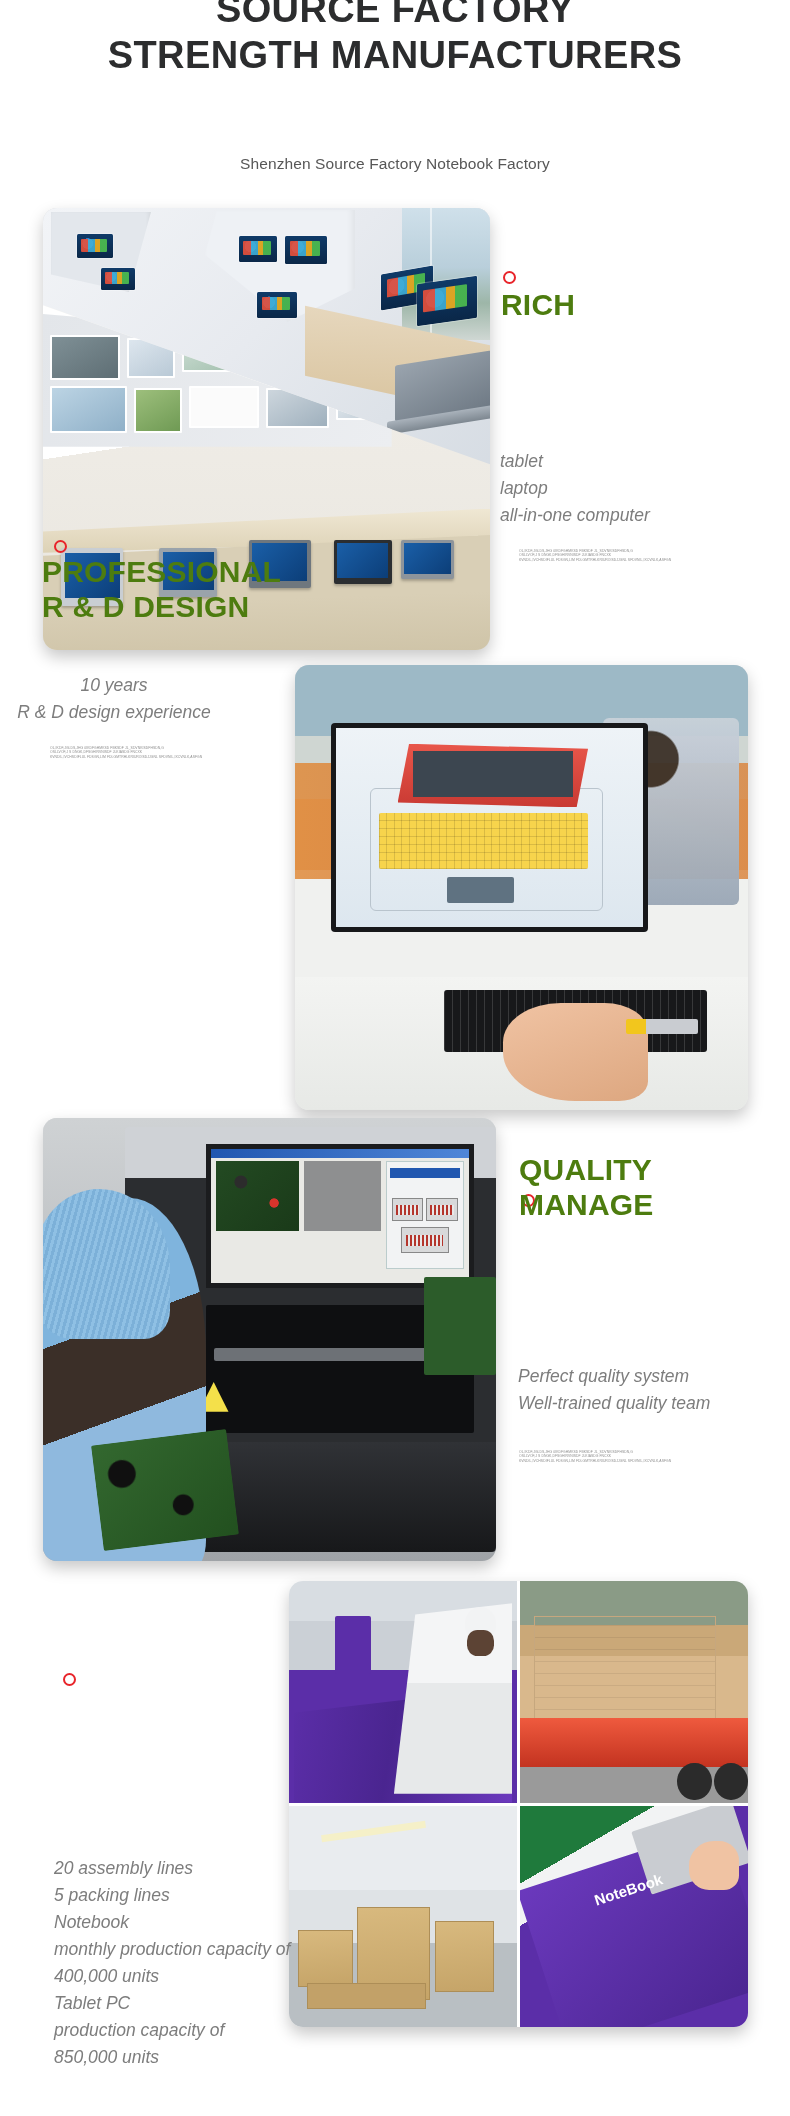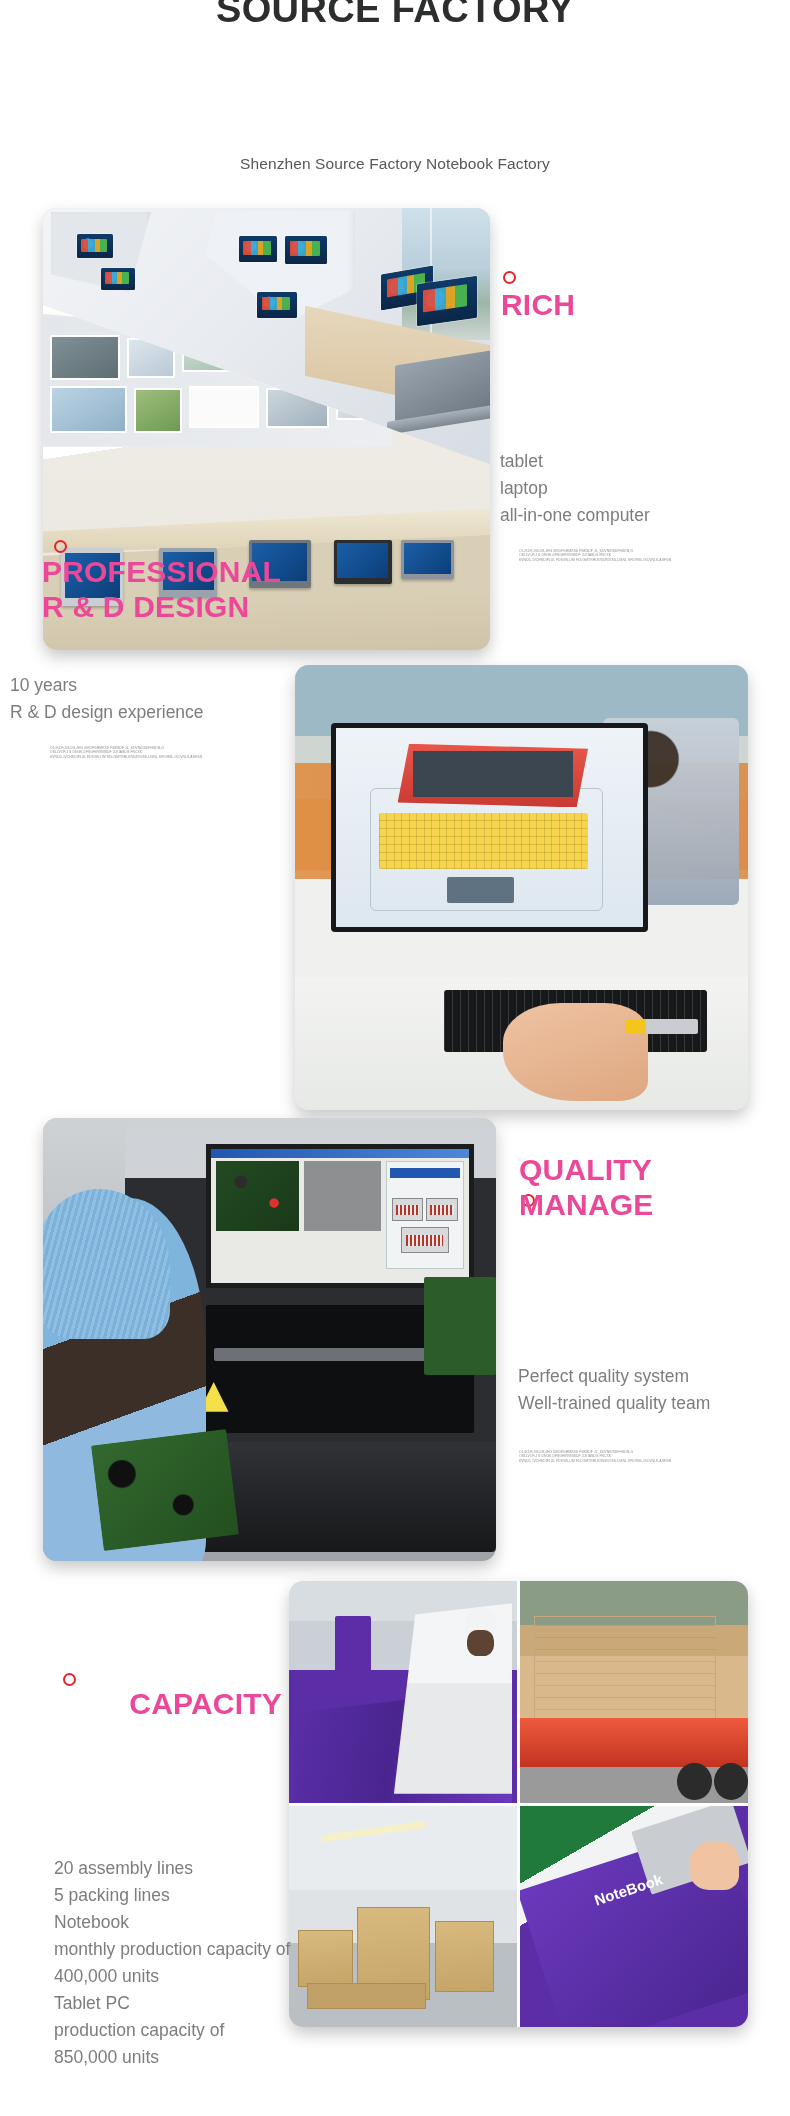--- a/index.html
+++ b/index.html
@@ -26,26 +26,26 @@
     position:absolute;border-radius:14px;overflow:hidden;
     box-shadow:0 7px 16px rgba(0,0,0,.22);
     background:#d8dadd;
   }
   .ring{
     position:absolute;width:13px;height:13px;border-radius:50%;
     border:2.6px solid #e8242a;
   }
   .heading{
     position:absolute;font-size:30px;line-height:35px;font-weight:400;
-    color:#ec4899;letter-spacing:.2px;white-space:nowrap;
+    color:#4d7c0f;letter-spacing:.2px;white-space:nowrap;
   }
   .heading.bold{font-weight:bold;}
   .body-text{
     position:absolute;font-size:17.5px;line-height:27px;color:#7d7d7d;
-    font-weight:400;white-space:pre-line;
+    font-weight:400;white-space:pre-line;font-style:italic;
   }
   .filler{
     position:absolute;font-size:3.4px;line-height:4.4px;color:#8d8d8d;
     letter-spacing:.05px;white-space:pre-line;font-family:"Liberation Sans",sans-serif;
   }
 
   
   #photo1{left:43px;top:208px;width:447px;height:442px;}
   .p1-top{
     position:absolute;inset:0;
@@ -134,21 +134,21 @@
     background:linear-gradient(180deg,#f3f4f2,#e7e9e6);}
   .p2-keyb{position:absolute;left:33%;bottom:13%;width:58%;height:14%;background:#17181a;border-radius:3px;
     background-image:repeating-linear-gradient(90deg,rgba(255,255,255,.14) 0 1px,transparent 1px 8px);}
   .p2-hand{position:absolute;left:46%;bottom:2%;width:32%;height:22%;
     background:linear-gradient(160deg,#f0c3a3,#dda780);border-radius:40% 30% 20% 50%;}
   .p2-screw{position:absolute;right:11%;bottom:17%;width:16%;height:3.5%;
     background:linear-gradient(90deg,#f2c61d 0 28%,#c9ccd1 28% 100%);border-radius:2px;}
 
   .s2-ring{left:54px;top:540px;}
   #s2-title{left:42px;top:554px;text-align:right;width:185px;}
-  #s2-body{left:10px;top:672px;text-align:left;width:208px;}
+  #s2-body{left:10px;top:672px;text-align:center;width:208px;}
   #s2-filler{left:50px;top:746px;}
 
   
   #photo3{left:43px;top:1118px;width:453px;height:443px;}
   .p3-bg{position:absolute;inset:0;background:linear-gradient(180deg,#cfd2d4,#9fa3a7);}
   .p3-mach{position:absolute;left:18%;top:2%;width:82%;height:96%;
     background:linear-gradient(180deg,#cfd2d6 0 12%,#2b2d30 12% 100%);border-radius:4px;}
   .p3-scr{position:absolute;left:22%;top:4%;width:72%;height:34%;background:#e9e9e5;border:5px solid #1b1c1e;}
   .p3-bar{position:absolute;left:0;top:0;width:100%;height:7%;background:linear-gradient(90deg,#2157b0,#4f86d8);}
   .p3-pcbimg{position:absolute;left:2%;top:9%;width:32%;height:52%;background:#1d3a1c;
@@ -222,20 +222,21 @@
 
   .s4-ring{left:63px;top:1673px;}
   #s4-title{left:20px;top:1686px;text-align:right;width:262px;}
   #s4-body{left:54px;top:1855px;}
 </style>
 </head>
 <body>
 
 <div class="header">
   <h1>SOURCE FACTORY</h1>
+  <h1>STRENGTH MANUFACTURERS</h1>
 </div>
 <div class="subtitle">Shenzhen Source Factory Notebook Factory</div>
 
 <div class="photo" id="photo1">
   <div class="p1-top">
     <div class="p1-window"></div>
     <div class="p1-shelfA"></div>
     <div class="p1-shelfB"></div>
     <div class="scr" style="left:34px;top:26px;width:36px;height:24px;">
         <div class="tiles" style="left:4px;top:5px;width:26px;height:13px;"></div>
@@ -392,21 +393,20 @@
   <div class="q q4">
     <div class="pbox"></div>
     <div class="lid"></div>
     <div class="nb">NoteBook</div>
     <div class="hand"></div>
   </div>
 </div>
 
 <div class="ring s4-ring"></div>
 <div class="heading bold" id="s4-title">
-  <div>CAPACITY</div>
 </div>
 <div class="body-text" id="s4-body">20 assembly lines
 5 packing lines
 Notebook
 monthly production capacity of
 400,000 units
 Tablet PC
 production capacity of
 850,000 units</div>
 

